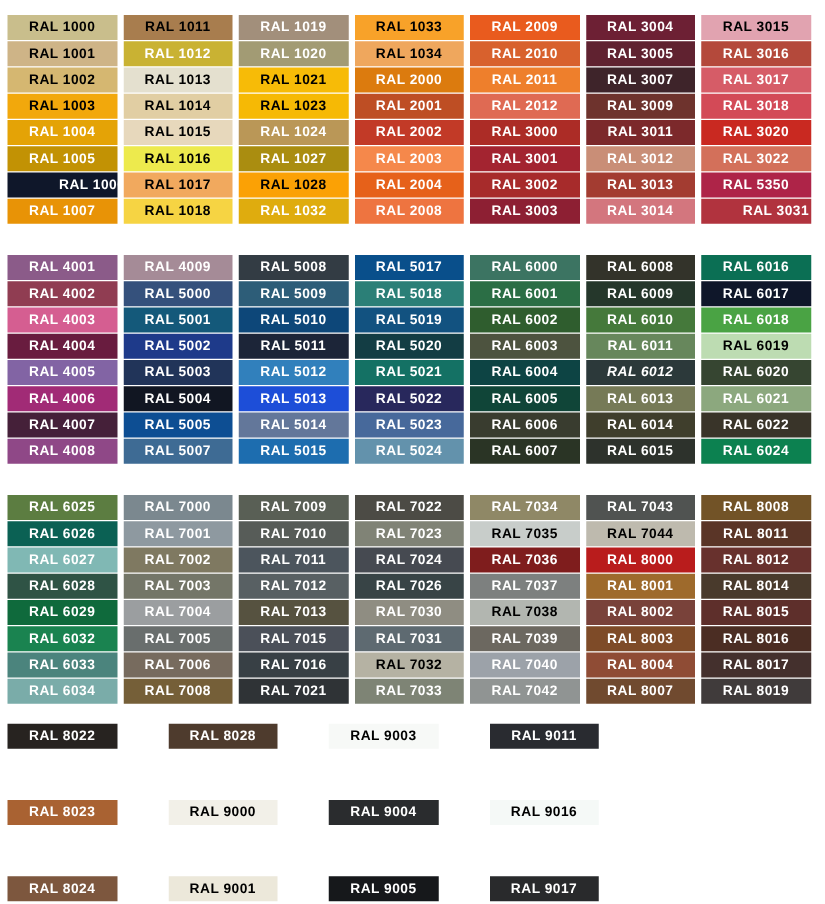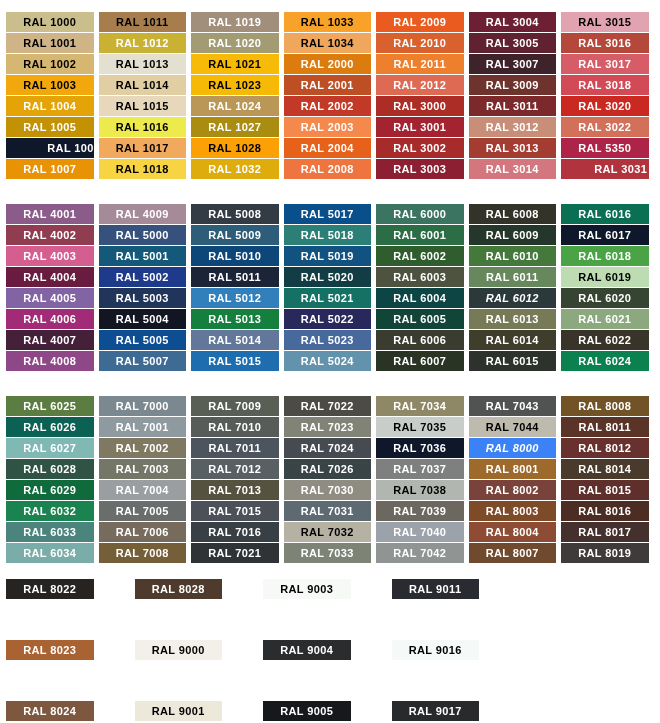--- a/index.html
+++ b/index.html
@@ -125,21 +125,21 @@
       <div class="swatch" style="background-color: rgb(30, 58, 138); color: rgb(255, 255, 255);">RAL 5002</div>
       <div class="swatch" style="background-color: rgb(33, 52, 89); color: rgb(255, 255, 255);">RAL 5003</div>
       <div class="swatch" style="background-color: rgb(17, 22, 34); color: rgb(255, 255, 255);">RAL 5004</div>
       <div class="swatch" style="background-color: rgb(13, 78, 147); color: rgb(255, 255, 255);">RAL 5005</div>
       <div class="swatch" style="background-color: rgb(62, 107, 148); color: rgb(255, 255, 255);">RAL 5007</div>
       <div class="swatch" style="background-color: rgb(51, 60, 68); color: rgb(255, 255, 255);">RAL 5008</div>
       <div class="swatch" style="background-color: rgb(45, 93, 120); color: rgb(255, 255, 255);">RAL 5009</div>
       <div class="swatch" style="background-color: rgb(13, 71, 121); color: rgb(255, 255, 255);">RAL 5010</div>
       <div class="swatch" style="background-color: rgb(28, 37, 56); color: rgb(255, 255, 255);">RAL 5011</div>
       <div class="swatch" style="background-color: rgb(49, 128, 188); color: rgb(255, 255, 255);">RAL 5012</div>
-      <div class="swatch" style="background-color: #15803d; color: rgb(255, 255, 255);">RAL 5013</div>
+      <div class="swatch" style="background-color: #1d4ed8; color: rgb(255, 255, 255);">RAL 5013</div>
       <div class="swatch" style="background-color: rgb(99, 119, 154); color: rgb(255, 255, 255);">RAL 5014</div>
       <div class="swatch" style="background-color: rgb(29, 109, 175); color: rgb(255, 255, 255);">RAL 5015</div>
       <div class="swatch" style="background-color: rgb(9, 79, 139); color: rgb(255, 255, 255);">RAL 5017</div>
       <div class="swatch" style="background-color: rgb(43, 127, 119); color: rgb(255, 255, 255);">RAL 5018</div>
       <div class="swatch" style="background-color: rgb(18, 82, 128); color: rgb(255, 255, 255);">RAL 5019</div>
       <div class="swatch" style="background-color: rgb(19, 61, 68); color: rgb(255, 255, 255);">RAL 5020</div>
       <div class="swatch" style="background-color: rgb(20, 113, 100); color: rgb(255, 255, 255);">RAL 5021</div>
       <div class="swatch" style="background-color: rgb(40, 40, 92); color: rgb(255, 255, 255);">RAL 5022</div>
       <div class="swatch" style="background-color: rgb(71, 105, 155); color: rgb(255, 255, 255);">RAL 5023</div>
       <div class="swatch" style="background-color: rgb(99, 146, 172); color: rgb(255, 255, 255);">RAL 5024</div>
@@ -196,29 +196,29 @@
       <div class="swatch" style="background-color: rgb(76, 75, 69); color: rgb(255, 255, 255);">RAL 7022</div>
       <div class="swatch" style="background-color: rgb(128, 131, 118); color: rgb(255, 255, 255);">RAL 7023</div>
       <div class="swatch" style="background-color: rgb(70, 74, 81); color: rgb(255, 255, 255);">RAL 7024</div>
       <div class="swatch" style="background-color: rgb(56, 68, 70); color: rgb(255, 255, 255);">RAL 7026</div>
       <div class="swatch" style="background-color: rgb(143, 141, 130); color: rgb(255, 255, 255);">RAL 7030</div>
       <div class="swatch" style="background-color: rgb(94, 106, 113); color: rgb(255, 255, 255);">RAL 7031</div>
       <div class="swatch" style="background-color: rgb(181, 178, 163); color: rgb(0, 0, 0);">RAL 7032</div>
       <div class="swatch" style="background-color: rgb(126, 132, 117); color: rgb(255, 255, 255);">RAL 7033</div>
       <div class="swatch" style="background-color: rgb(143, 136, 102); color: rgb(255, 255, 255);">RAL 7034</div>
       <div class="swatch" style="background-color: rgb(200, 205, 202); color: rgb(0, 0, 0);">RAL 7035</div>
-      <div class="swatch" style="background-color: #0f172a; color: rgb(255, 255, 255);">RAL 7036</div>
+      <div class="swatch" style="background-color: #7f1d1d; color: rgb(255, 255, 255);">RAL 7036</div>
       <div class="swatch" style="background-color: rgb(125, 128, 127); color: rgb(255, 255, 255);">RAL 7037</div>
       <div class="swatch" style="background-color: rgb(178, 182, 176); color: rgb(0, 0, 0);">RAL 7038</div>
       <div class="swatch" style="background-color: rgb(108, 104, 96); color: rgb(255, 255, 255);">RAL 7039</div>
       <div class="swatch" style="background-color: rgb(156, 162, 169); color: rgb(255, 255, 255);">RAL 7040</div>
       <div class="swatch" style="background-color: rgb(144, 148, 147); color: rgb(255, 255, 255);">RAL 7042</div>
       <div class="swatch" style="background-color: rgb(80, 83, 81); color: rgb(255, 255, 255);">RAL 7043</div>
       <div class="swatch" style="background-color: rgb(190, 186, 174); color: rgb(0, 0, 0);">RAL 7044</div>
-      <div class="swatch" style="background-color: #3b82f6; color: rgb(255, 255, 255); font-style: italic;">RAL 8000</div>
+      <div class="swatch" style="background-color: #b91c1c; color: rgb(255, 255, 255);">RAL 8000</div>
       <div class="swatch" style="background-color: rgb(158, 106, 44); color: rgb(255, 255, 255);">RAL 8001</div>
       <div class="swatch" style="background-color: rgb(121, 66, 58); color: rgb(255, 255, 255);">RAL 8002</div>
       <div class="swatch" style="background-color: rgb(126, 75, 40); color: rgb(255, 255, 255);">RAL 8003</div>
       <div class="swatch" style="background-color: rgb(143, 76, 53); color: rgb(255, 255, 255);">RAL 8004</div>
       <div class="swatch" style="background-color: rgb(112, 74, 47); color: rgb(255, 255, 255);">RAL 8007</div>
       <div class="swatch" style="background-color: rgb(114, 83, 39); color: rgb(255, 255, 255);">RAL 8008</div>
       <div class="swatch" style="background-color: rgb(90, 53, 39); color: rgb(255, 255, 255);">RAL 8011</div>
       <div class="swatch" style="background-color: rgb(104, 49, 45); color: rgb(255, 255, 255);">RAL 8012</div>
       <div class="swatch" style="background-color: rgb(73, 58, 44); color: rgb(255, 255, 255);">RAL 8014</div>
       <div class="swatch" style="background-color: rgb(94, 47, 43); color: rgb(255, 255, 255);">RAL 8015</div>

